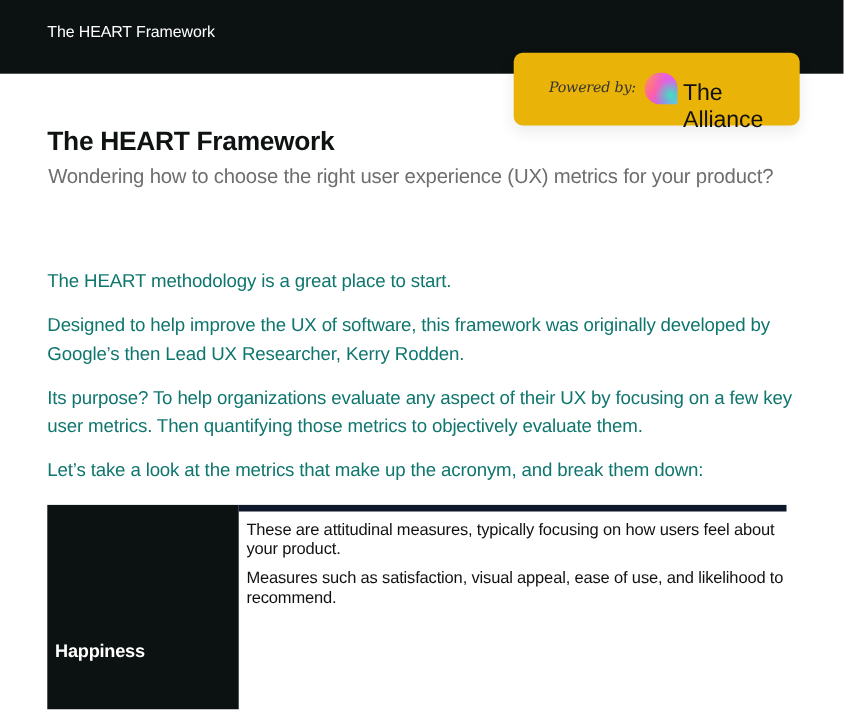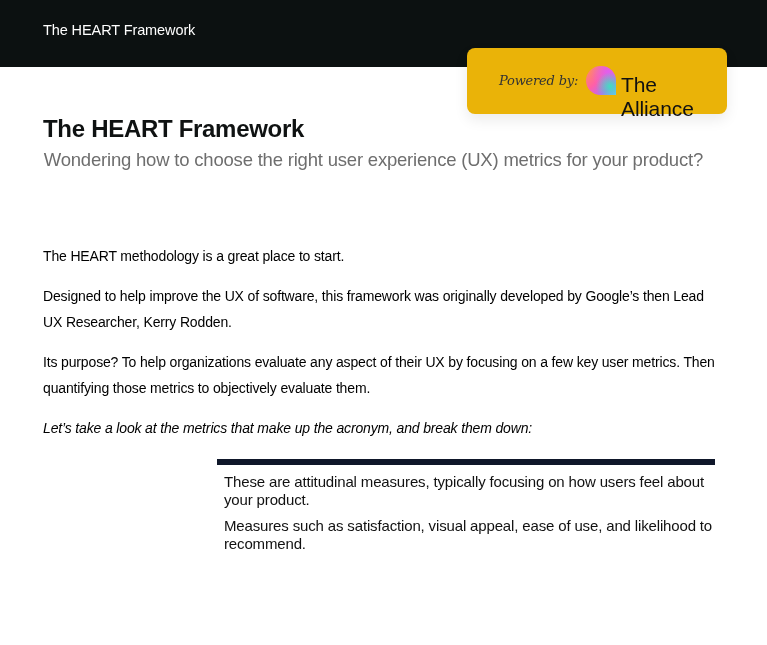--- a/index.html
+++ b/index.html
@@ -42,26 +42,26 @@
       position: absolute; left: 43px; top: 115px;
       font-size: 24px; font-weight: 700; color: #0f1212; letter-spacing: -0.3px;
     }
     .subtitle {
       position: absolute; left: 43px; top: 147px; width: 660px;
       font-size: 18.5px; line-height: 26px; color: #6e6e6e; letter-spacing: -0.2px; text-align: right;
     }
 
     .para {
       position: absolute; left: 43px; width: 680px;
-      font-size: 14px; line-height: 26px; color: #000000; letter-spacing: -0.15px;
+      font-size: 17px; line-height: 26px; color: #0f766e; letter-spacing: -0.15px;
     }
     .p1 { top: 243px; }
     .p2 { top: 283px; }
     .p3 { top: 349px; }
-    .p4 { top: 415px; font-style: italic; }
+    .p4 { top: 415px; }
 
     .metric-table {
       position: absolute; left: 43px; top: 459px; width: 672px; height: 186px;
     }
     .metric-name-cell {
       position: absolute; left: 0; top: 0; width: 174px; height: 186px;
       background: #0c1111;
     }
     .metric-name {
       position: absolute; left: 7px; top: 124px;
@@ -94,18 +94,21 @@
 <main>
   <h1 class="page-title">The HEART Framework</h1>
   <div class="subtitle">Wondering how to choose the right user experience (UX) metrics for your product?</div>
 
   <p class="para p1">The HEART methodology is a great place to start.</p>
   <p class="para p2">Designed to help improve the UX of software, this framework was originally developed by Google’s then Lead UX Researcher, Kerry Rodden.</p>
   <p class="para p3">Its purpose? To help organizations evaluate any aspect of their UX by focusing on a few key user metrics. Then quantifying those metrics to objectively evaluate them.</p>
   <p class="para p4">Let’s take a look at the metrics that make up the acronym, and break them down:</p>
 
   <div class="metric-table">
+    <div class="metric-name-cell">
+      <span class="metric-name">Happiness</span>
+    </div>
     <div class="metric-desc-cell">
       <p class="desc-para d1">These are attitudinal measures, typically focusing on how users feel about your product.</p>
       <p class="desc-para d2">Measures such as satisfaction, visual appeal, ease of use, and likelihood to recommend.</p>
     </div>
   </div>
 </main>
 
 </body></html>

